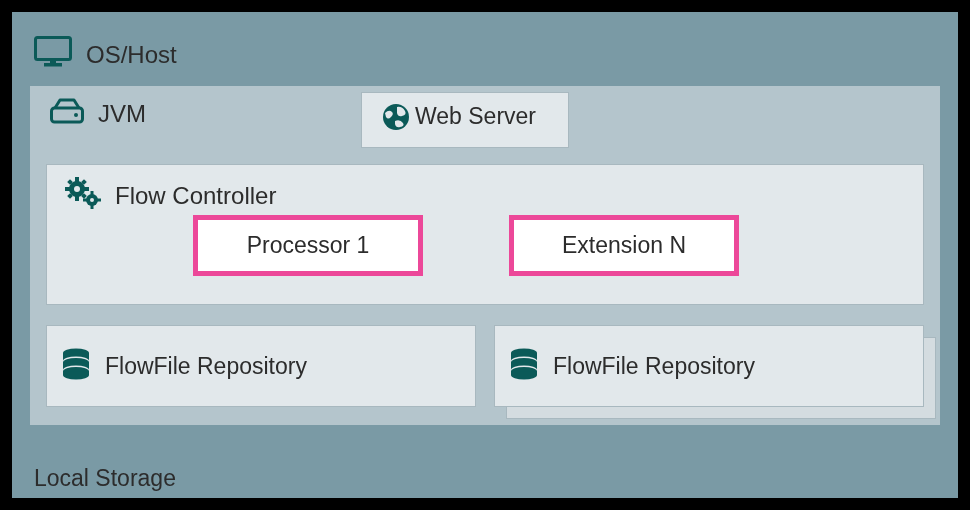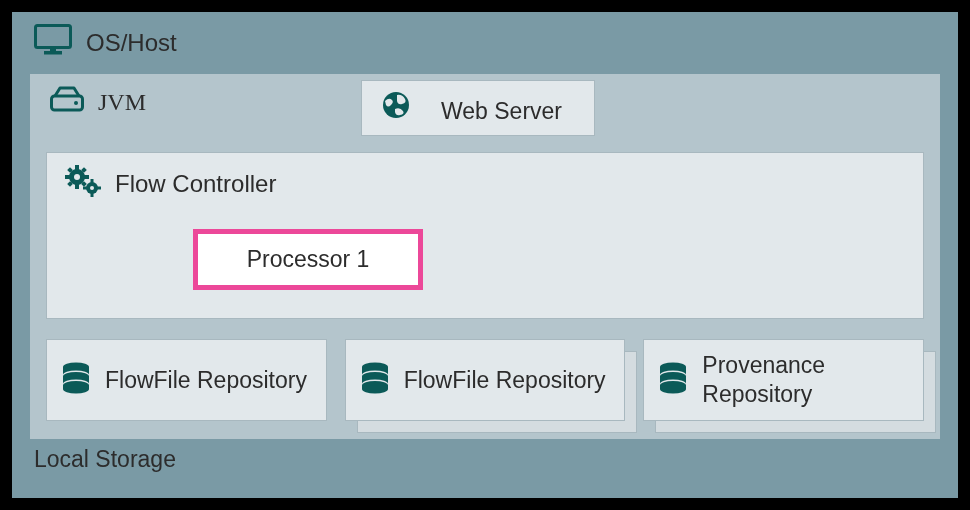--- a/index.html
+++ b/index.html
@@ -7,21 +7,21 @@
       background: #000;
       width: 970px;
       height: 510px;
       font-family: Arial, Helvetica, sans-serif;
       padding: 12px;
     }
     .os-host {
       background: #7a9aa5;
       width: 100%;
       height: 100%;
-      padding: 12px 18px 14px 18px;
+      padding: 24px 18px 14px 18px;
       position: relative;
     }
     .os-header {
       display: flex;
       align-items: center;
       gap: 14px;
       margin-bottom: 12px;
       margin-left: 4px;
     }
     .os-header span {
@@ -42,48 +42,47 @@
     }
     .jvm-label {
       display: flex;
       align-items: center;
       gap: 14px;
       margin-left: 4px;
     }
     .jvm-label span {
       color: #2c2c2c;
       font-size: 24px;
-      font-family: Liberation Serif, serif;
     }
     .webserver-box {
       position: absolute;
       left: 315px;
       top: -6px;
       background: #e2e8eb;
       border: 1px solid #a8b8bf;
       padding: 10px 32px 10px 20px;
       display: flex;
-      align-items: flex-end;
-      gap: 31px;
+      align-items: flex-start;
+      gap: 5px;
     }
     .webserver-box span {
       color: #2c2c2c;
       font-size: 23px;
     }
     .flow-controller {
       background: #e2e8eb;
       border: 1px solid #a8b8bf;
       padding: 12px 16px 28px 16px;
       margin-top: 34px;
     }
     .fc-header {
       display: flex;
       align-items: center;
       gap: 14px;
-      margin-bottom: 26px;
+      margin-bottom: 0;
       margin-left: 2px;
     }
     .fc-header span {
       color: #2c2c2c;
       font-size: 24px;
     }
     .fc-children {
       display: flex;
       gap: 86px;
       margin-left: 130px;
@@ -126,21 +125,21 @@
       min-height: 82px;
     }
     .repo-box .txt {
       color: #2c2c2c;
       font-size: 23px;
       line-height: 1.25;
     }
     .local-storage {
       color: #2c2c2c;
       font-size: 23px;
-      margin-top: 7px;
+      margin-top: 40px;
       margin-left: 4px;
     }
     svg { flex-shrink: 0; }
   </style>
 </head>
 <body>
 
 <div class="os-host">
   <div class="os-header">
     <span>
@@ -200,20 +199,21 @@
               <rect x="18" y="21.5" width="4" height="3"></rect>
               <rect x="32" y="21.5" width="4" height="3"></rect>
               <circle cx="27" cy="23" r="2" fill="#e2e8eb"></circle>
             </g>
           </svg>
         </span>
         <span>Flow Controller</span>
       </div>
       <div class="fc-children">
         <div class="white-box">Processor 1</div>
+        <div class="white-box">Extension N</div>
       </div>
     </div>
 
     <div class="repos-row">
       <div class="repo-wrap">
         <div class="repo-box">
           <span>
             <svg width="30" height="32" viewBox="0 0 30 32">
               <ellipse cx="15" cy="5" rx="13" ry="4.5" fill="#0b5a58"></ellipse>
               <path d="M2 5 L2 14 A13 4.5 0 0 0 28 14 L28 5" fill="#0b5a58"></path>
@@ -241,35 +241,17 @@
               <path d="M2 14.5 L2 23 A13 4.5 0 0 0 28 23 L28 14.5" fill="#0b5a58"></path>
               <ellipse cx="15" cy="22" rx="13" ry="4.5" fill="#e2e8eb"></ellipse>
               <ellipse cx="15" cy="23.5" rx="13" ry="4.5" fill="#0b5a58"></ellipse>
               <path d="M2 23.5 L2 27 A13 4.5 0 0 0 28 27 L28 23.5" fill="#0b5a58"></path>
             </svg>
           </span>
           <div class="txt">FlowFile Repository</div>
         </div>
       </div>
 
-      <div class="repo-wrap">
-        <div class="repo-shadow"></div>
-        <div class="repo-box">
-          <span>
-            <svg width="30" height="32" viewBox="0 0 30 32">
-              <ellipse cx="15" cy="5" rx="13" ry="4.5" fill="#0b5a58"></ellipse>
-              <path d="M2 5 L2 14 A13 4.5 0 0 0 28 14 L28 5" fill="#0b5a58"></path>
-              <ellipse cx="15" cy="13" rx="13" ry="4.5" fill="#e2e8eb"></ellipse>
-              <ellipse cx="15" cy="14.5" rx="13" ry="4.5" fill="#0b5a58"></ellipse>
-              <path d="M2 14.5 L2 23 A13 4.5 0 0 0 28 23 L28 14.5" fill="#0b5a58"></path>
-              <ellipse cx="15" cy="22" rx="13" ry="4.5" fill="#e2e8eb"></ellipse>
-              <ellipse cx="15" cy="23.5" rx="13" ry="4.5" fill="#0b5a58"></ellipse>
-              <path d="M2 23.5 L2 27 A13 4.5 0 0 0 28 27 L28 23.5" fill="#0b5a58"></path>
-            </svg>
-          </span>
-          <div class="txt">Provenance Repository</div>
-        </div>
-      </div>
     </div>
   </div>
 
   <div class="local-storage">Local Storage</div>
 </div>
 
 </body></html>

